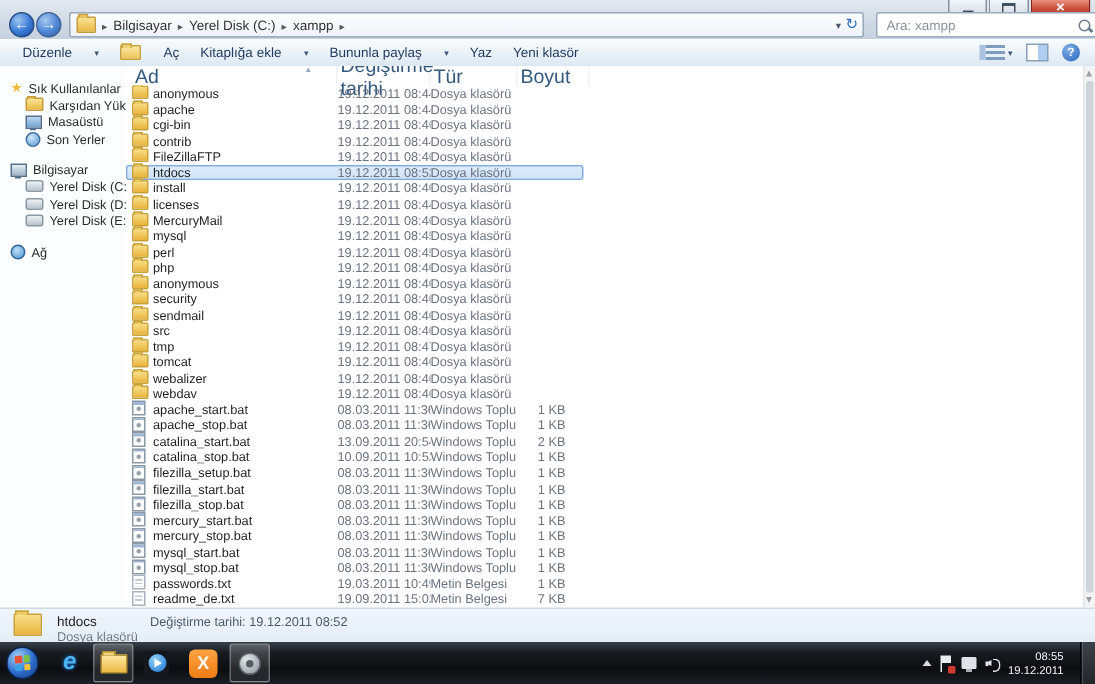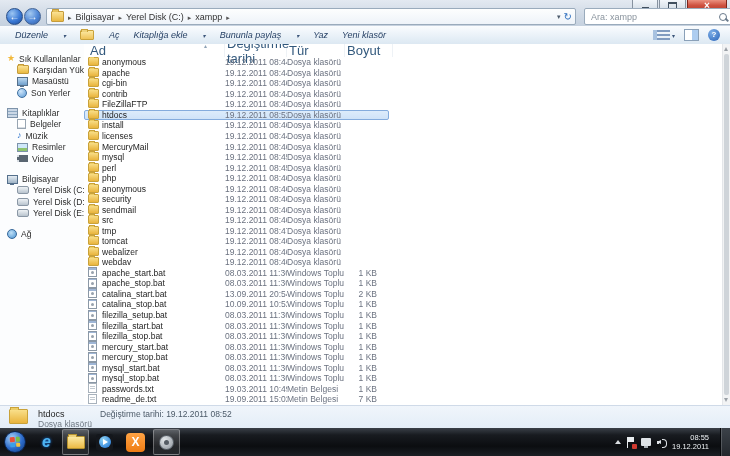--- a/index.html
+++ b/index.html
@@ -38,21 +38,21 @@
   .searchbox input{border:none;outline:none;background:transparent;flex:1;font-size:9px;color:#555;
           font-family:"Liberation Sans",sans-serif;}
   .searchbox input::placeholder{color:#8a949e;opacity:1;}
   .mag{width:6px;height:6px;border:1.5px solid #6b7b8c;border-radius:50%;position:relative;flex:none;}
   .mag:after{content:"";position:absolute;width:4px;height:1.5px;background:#6b7b8c;transform:rotate(45deg);
           right:-3px;bottom:-1px;}
   
   .toolbar{position:absolute;top:26px;left:0;right:0;height:18px;
           background:linear-gradient(#fafcfe,#e9f1f8 55%,#dce8f2);border-bottom:1px solid #b6c6d5;
           display:flex;align-items:center;padding-left:8px;font-size:9px;color:#1f3a5f;}
-  .tb-btn{display:flex;align-items:center;gap:15px;padding:2px 7px;white-space:nowrap;border-radius:2px;font-style:italic;}
+  .tb-btn{display:flex;align-items:center;gap:15px;padding:2px 7px;white-space:nowrap;border-radius:2px;}
   .tb-drop{font-size:6px;color:#3c567a;}
   .tb-foldericon{width:12px;height:8px;background:linear-gradient(#fce9a2,#eec257);border:1px solid #c9a23a;
           border-radius:1px;position:relative;}
   .tb-foldericon:before{content:"";position:absolute;top:-2px;left:0;width:5px;height:2px;background:#eed27a;
           border:1px solid #c9a23a;border-bottom:none;}
   .tb-right{margin-left:auto;display:flex;align-items:center;gap:9px;padding-right:10px;}
   .vicon{display:flex;align-items:center;gap:2px;}
   .vicon .lines{width:13px;height:10px;background:
           repeating-linear-gradient(#7f9bc0 0 2px,transparent 2px 4px);border-left:4px solid #a8c2e0;}
   .pvicon{width:13px;height:10px;border:1px solid #8aa0b8;background:linear-gradient(90deg,#fff 55%,#aecdf0 55%);}
@@ -249,42 +249,20 @@
             <span class="si desktop-icon"></span>
             <span>Masaüstü</span>
           </div>
           <div class="sg-i">
             <span class="si recent-places-icon"></span>
             <span>Son Yerler</span>
           </div>
         </div>
         <div class="side-group">
           <div class="sg-h">
-            <span class="si libraries-icon"></span>
-            <span>Kitaplıklar</span>
-          </div>
-          <div class="sg-i">
-            <span class="si documents-icon"></span>
-            <span>Belgeler</span>
-          </div>
-          <div class="sg-i">
-            <span class="si music-icon">♪</span>
-            <span>Müzik</span>
-          </div>
-          <div class="sg-i">
-            <span class="si pictures-icon"></span>
-            <span>Resimler</span>
-          </div>
-          <div class="sg-i">
-            <span class="si video-icon"></span>
-            <span>Video</span>
-          </div>
-        </div>
-        <div class="side-group">
-          <div class="sg-h">
             <span class="si computer-icon"></span>
             <span>Bilgisayar</span>
           </div>
           <div class="sg-i">
             <span class="si disk-icon"></span>
             <span>Yerel Disk (C:)</span>
           </div>
           <div class="sg-i">
             <span class="si disk-icon"></span>
             <span>Yerel Disk (D:)</span>

